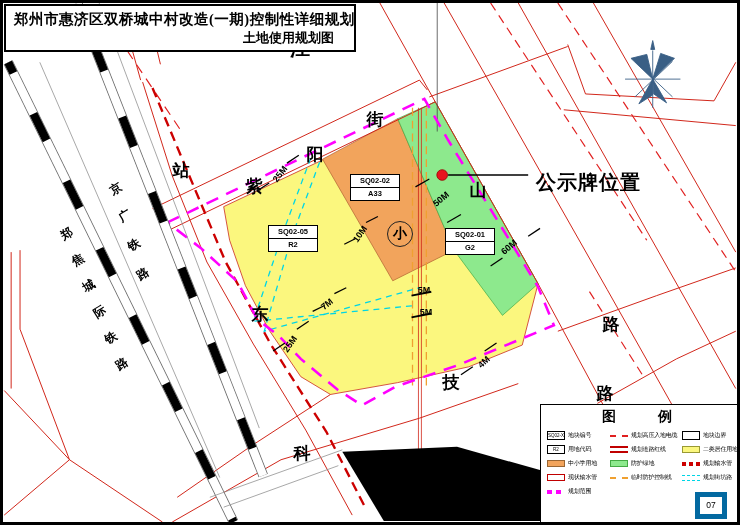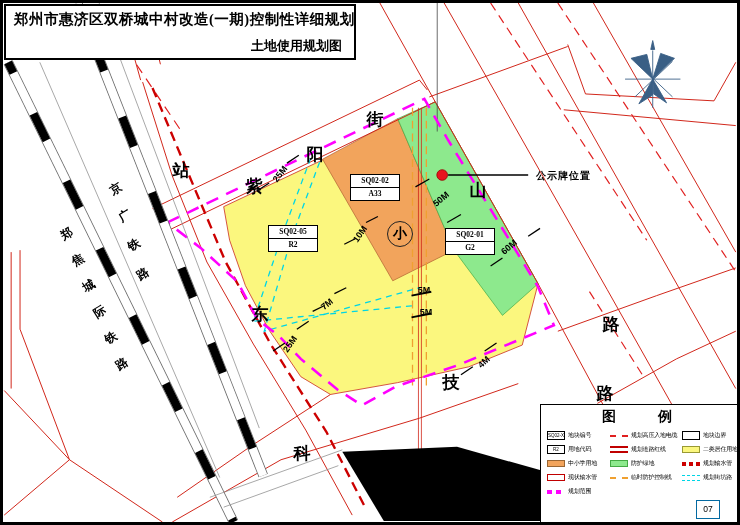--- a/index.html
+++ b/index.html
@@ -2,44 +2,44 @@
 <html><head>
 <meta charset="utf-8">
 <style>
   html,body{margin:0;padding:0;background:#e8e8e8;}
   #page{position:relative;width:740px;height:525px;background:#fff;border:3px solid #000;
         box-sizing:border-box;overflow:hidden;font-family:"Liberation Sans",sans-serif;}
   #mapsvg{position:absolute;left:0;top:0;width:100%;height:100%;}
 
   
   .titlebox{position:absolute;left:1px;top:1px;width:352px;background:#fff;
-            border:2px solid #000;box-sizing:border-box;padding:4px 8px 3px 8px;z-index:30;}
+            border:2px solid #000;box-sizing:border-box;padding:4px 16px 3px 8px;z-index:30;}
   .titlebox .t1{font-size:14.5px;font-weight:bold;letter-spacing:0.5px;white-space:nowrap;
                 font-family:"Liberation Serif",serif;}
   .titlebox .t2{font-size:13px;font-weight:bold;text-align:right;padding-right:4px;
-                font-family:"Liberation Serif",serif;margin-top:8px;}
+                font-family:"Liberation Serif",serif;}
 
   
   .rc{position:absolute;z-index:12;font-family:"Liberation Serif",serif;font-weight:600;
       font-size:17px;color:#000;white-space:nowrap;}
   .rwc{position:absolute;z-index:12;font-family:"Liberation Serif",serif;font-weight:600;
        font-size:12px;color:#000;white-space:nowrap;}
   .dim{position:absolute;z-index:13;font-size:9px;font-weight:bold;color:#000;white-space:nowrap;
        font-family:"Liberation Sans",sans-serif;}
 
   
   .pbox{position:absolute;z-index:14;background:#fff;border:1px solid #000;text-align:center;
-        width:48px;font-size:7.5px;font-weight:bold;line-height:12px;font-family:Liberation Serif, serif;}
+        width:48px;font-size:7.5px;font-weight:bold;line-height:12px;}
   .pbox .row1{border-bottom:1px solid #000;}
 
   .school-circle{position:absolute;z-index:14;width:26px;height:26px;border:1.6px solid #222;
         border-radius:50%;box-sizing:border-box;text-align:center;line-height:23px;
         font-size:14px;font-weight:bold;font-family:"Liberation Serif",serif;}
 
-  .notice-label{position:absolute;z-index:15;font-size:10px;font-weight:bold;
+  .notice-label{position:absolute;z-index:15;font-size:20px;font-weight:bold;
         font-family:"Liberation Serif",serif;letter-spacing:1px;}
 
   
   .legend{position:absolute;left:537px;top:401px;width:198px;height:119px;background:#fff;
           border:1.5px solid #000;box-sizing:border-box;z-index:20;}
   .legend-title{text-align:center;font-size:14px;font-weight:bold;letter-spacing:14px;
           padding:3px 4px 2px 14px;font-family:"Liberation Serif",serif;}
   .legend-grid{display:grid;grid-template-columns:63px 72px 58px;row-gap:5px;padding:3px 0 0 6px;}
   .li{display:flex;align-items:center;white-space:nowrap;}
   .ll{font-size:6px;letter-spacing:-0.2px;font-family:"Liberation Serif",serif;}
@@ -55,21 +55,21 @@
       border-top:2.2px solid #C00000;border-bottom:2.2px solid #C00000;}
   .sw-planned-water-pipe{height:4px;border:none;
       background:repeating-linear-gradient(90deg,#CC0000 0 4px,rgba(0,0,0,0) 4px 7px);}
   .sw-existing-water-pipe{height:7px;background:#fff;border:1px solid #C00000;
       border-top-width:1.6px;border-bottom-width:1.6px;}
   .sw-temp-protection{height:0;border:none;border-top:2px dashed #F0A030;}
   .sw-neighborhood-road{height:6px;border:none;
       border-top:1.6px dashed #00D5E5;border-bottom:1.6px dashed #00D5E5;}
   .sw-planning-scope{height:4px;border:none;
       background:repeating-linear-gradient(90deg,#FF00FF 0 5px,rgba(0,0,0,0) 5px 9px);}
-  .pagenum{position:absolute;right:17px;bottom:3px;width:22px;height:17px;border:1px solid #0369a1;
+  .pagenum{position:absolute;right:10px;bottom:3px;width:22px;height:17px;border:5px solid #0369a1;
       background:#fff;text-align:center;line-height:17px;font-size:8.5px;}
 </style>
 </head>
 <body>
 
 <div id="page">
 
   <svg id="mapsvg" viewBox="0 0 740 525">
 
     <g>

